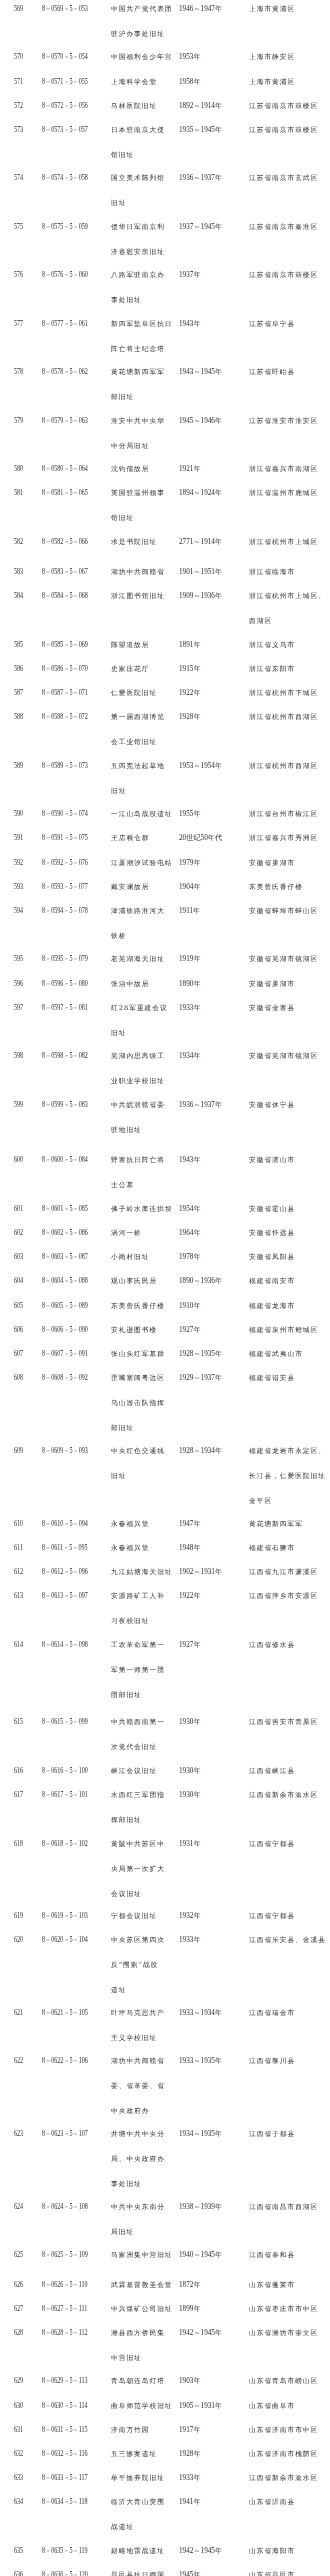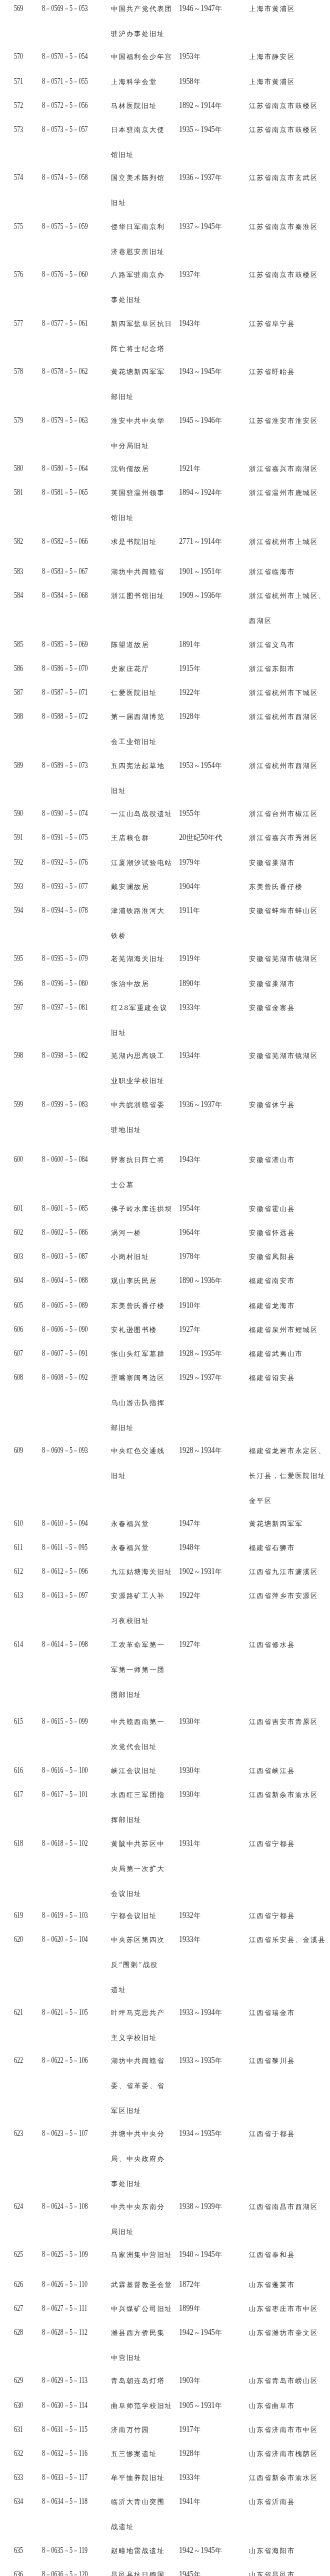--- a/index.html
+++ b/index.html
@@ -634,21 +634,21 @@
       <div class="cell c-loc">
         <span class="ln">江西省瑞金市</span>
       </div>
     </div>
     <div class="row" style="top: 2049px;">
       <div class="cell c-no">622</div>
       <div class="cell c-code">8－0622－5－106</div>
       <div class="cell c-name">
         <span class="ln">湖坊中共闽赣省</span>
         <span class="ln">委、省革委、省</span>
-        <span class="ln">军区旧址</span>
+        <span class="ln">中央政府办</span>
       </div>
       <div class="cell c-era">1933～1935年</div>
       <div class="cell c-loc">
         <span class="ln">江西省黎川县</span>
       </div>
     </div>
     <div class="row" style="top: 2122px;">
       <div class="cell c-no">623</div>
       <div class="cell c-code">8－0623－5－107</div>
       <div class="cell c-name">

